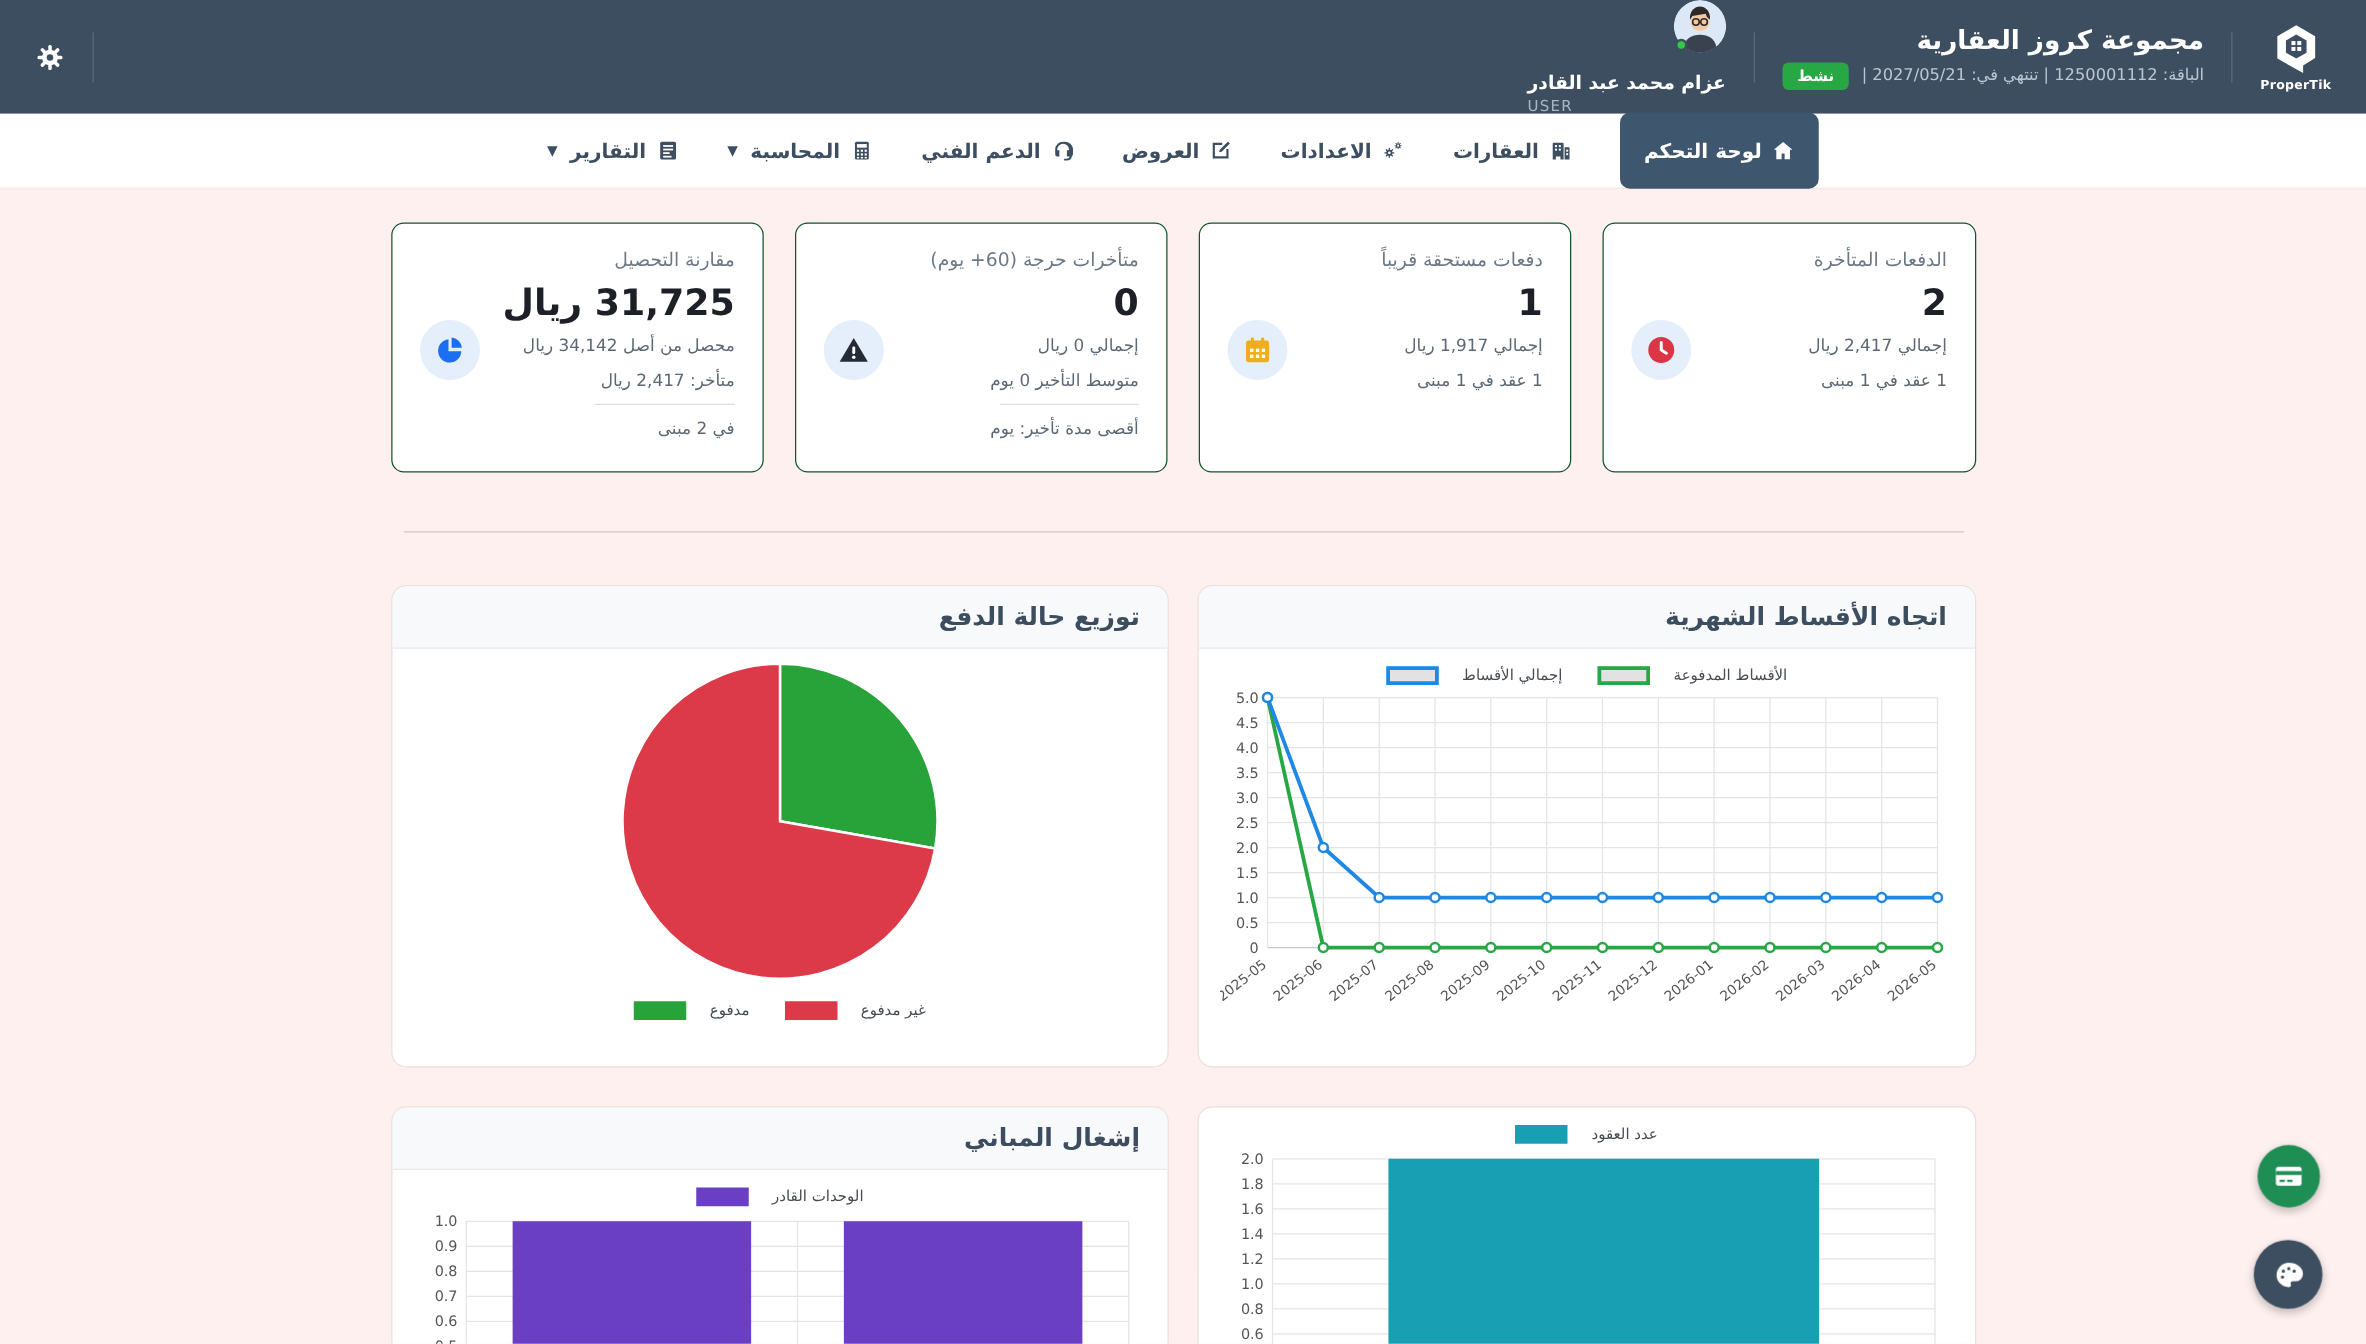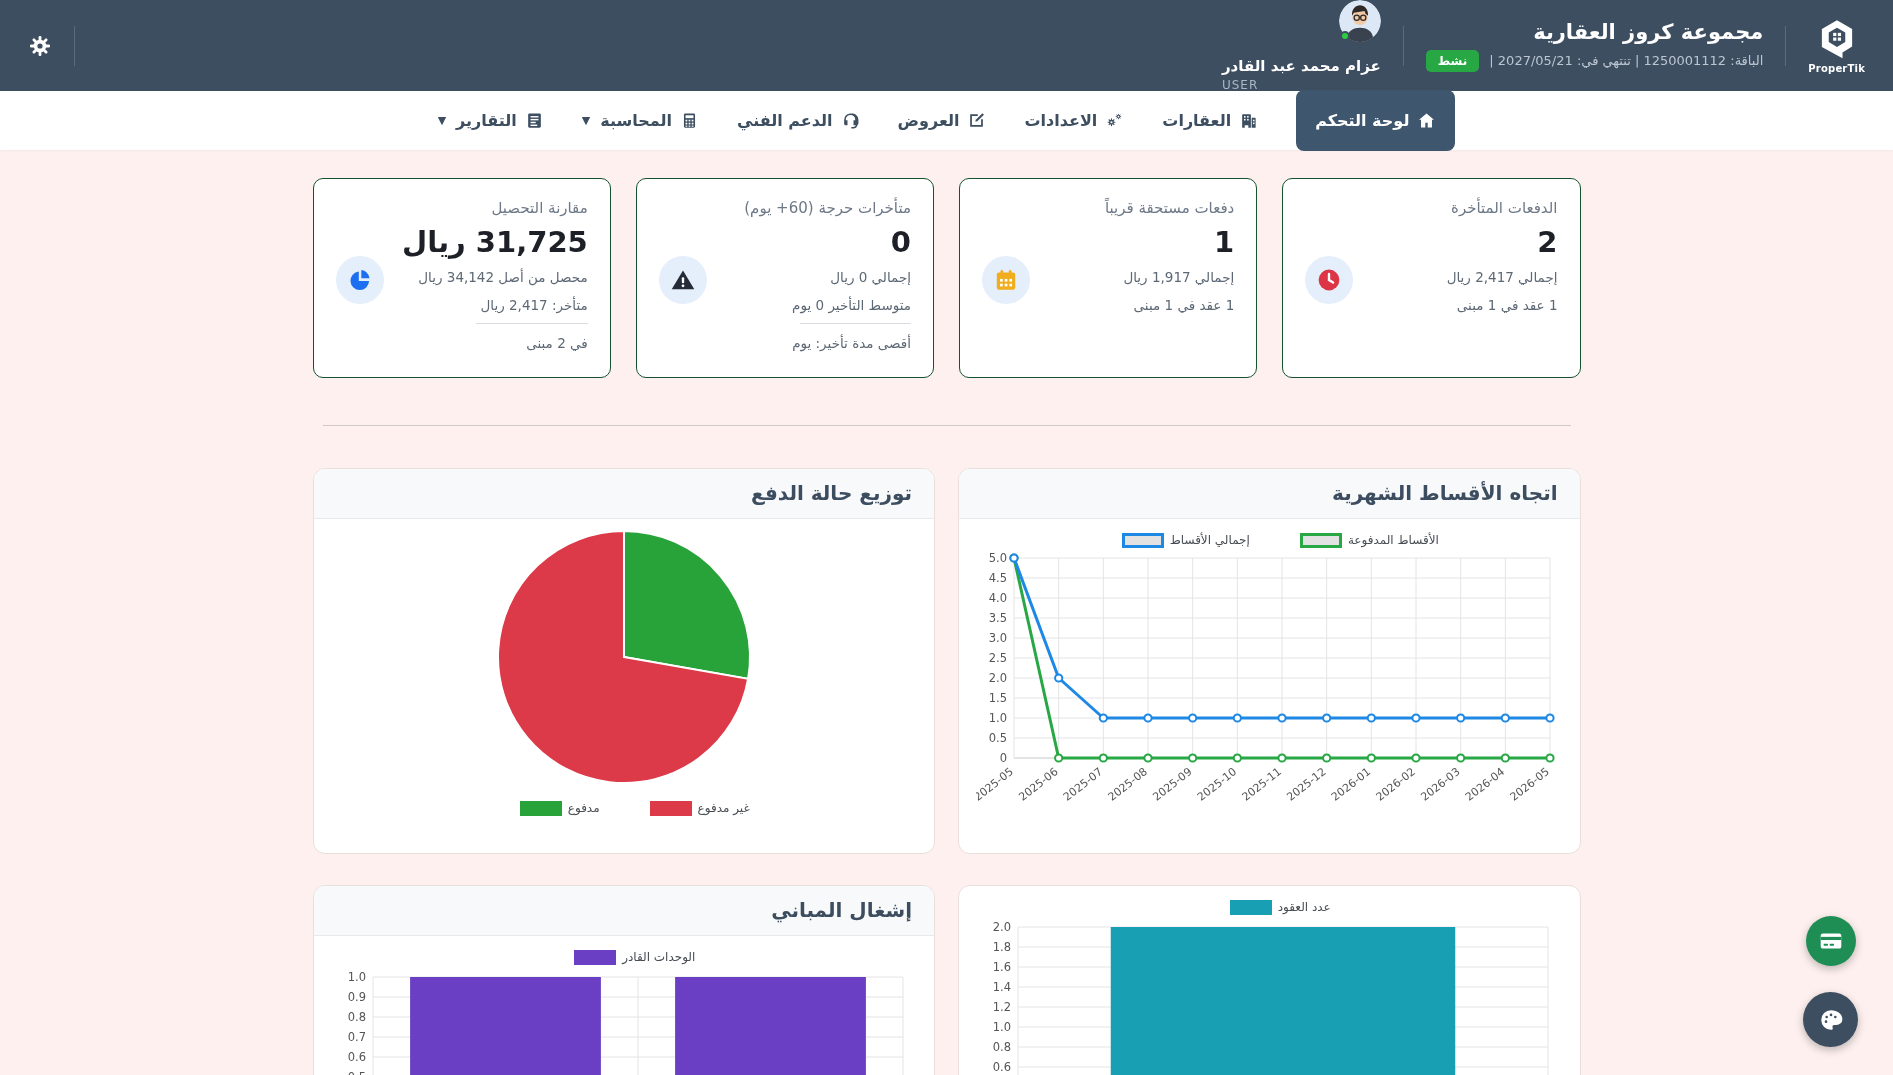--- a/index.html
+++ b/index.html
@@ -81,21 +81,21 @@
   .charts-grid.row2 .chart-card { height: 420px; }
   .chart-card-header {
     background: #f8f9fa; border-bottom: 1px solid #e8eaec;
     padding: 12px 22px; font-size: 20px; font-weight: bold; color: #3d4d60; height: 50px;
   }
   .chart-card-body { padding: 4px 8px; direction: ltr; text-align: center; }
   .chart-legend {
     display: flex; justify-content: center; align-items: center; gap: 28px;
     margin: 10px 0 2px; direction: rtl;
   }
-  .legend-item { display: flex; align-items: center; gap: 6px; cursor: pointer; margin-left: 22px; }
+  .legend-item { display: flex; align-items: center; gap: 19px; cursor: pointer; }
   .legend-label { font-size: 12px; color: #464c52; }
   .legend-box { width: 42px; height: 15px; }
   .legend-box.line { border-style: solid; border-width: 3px; background: #e2e2e2; }
   svg.chart { display: block; margin: 0 auto; }
   
   .fab {
     position: fixed; border-radius: 50%; display: flex; align-items: center;
     justify-content: center; cursor: pointer; box-shadow: 0 3px 8px rgba(0,0,0,.25);
   }
   .fab svg { width: 26px; height: 26px; }

